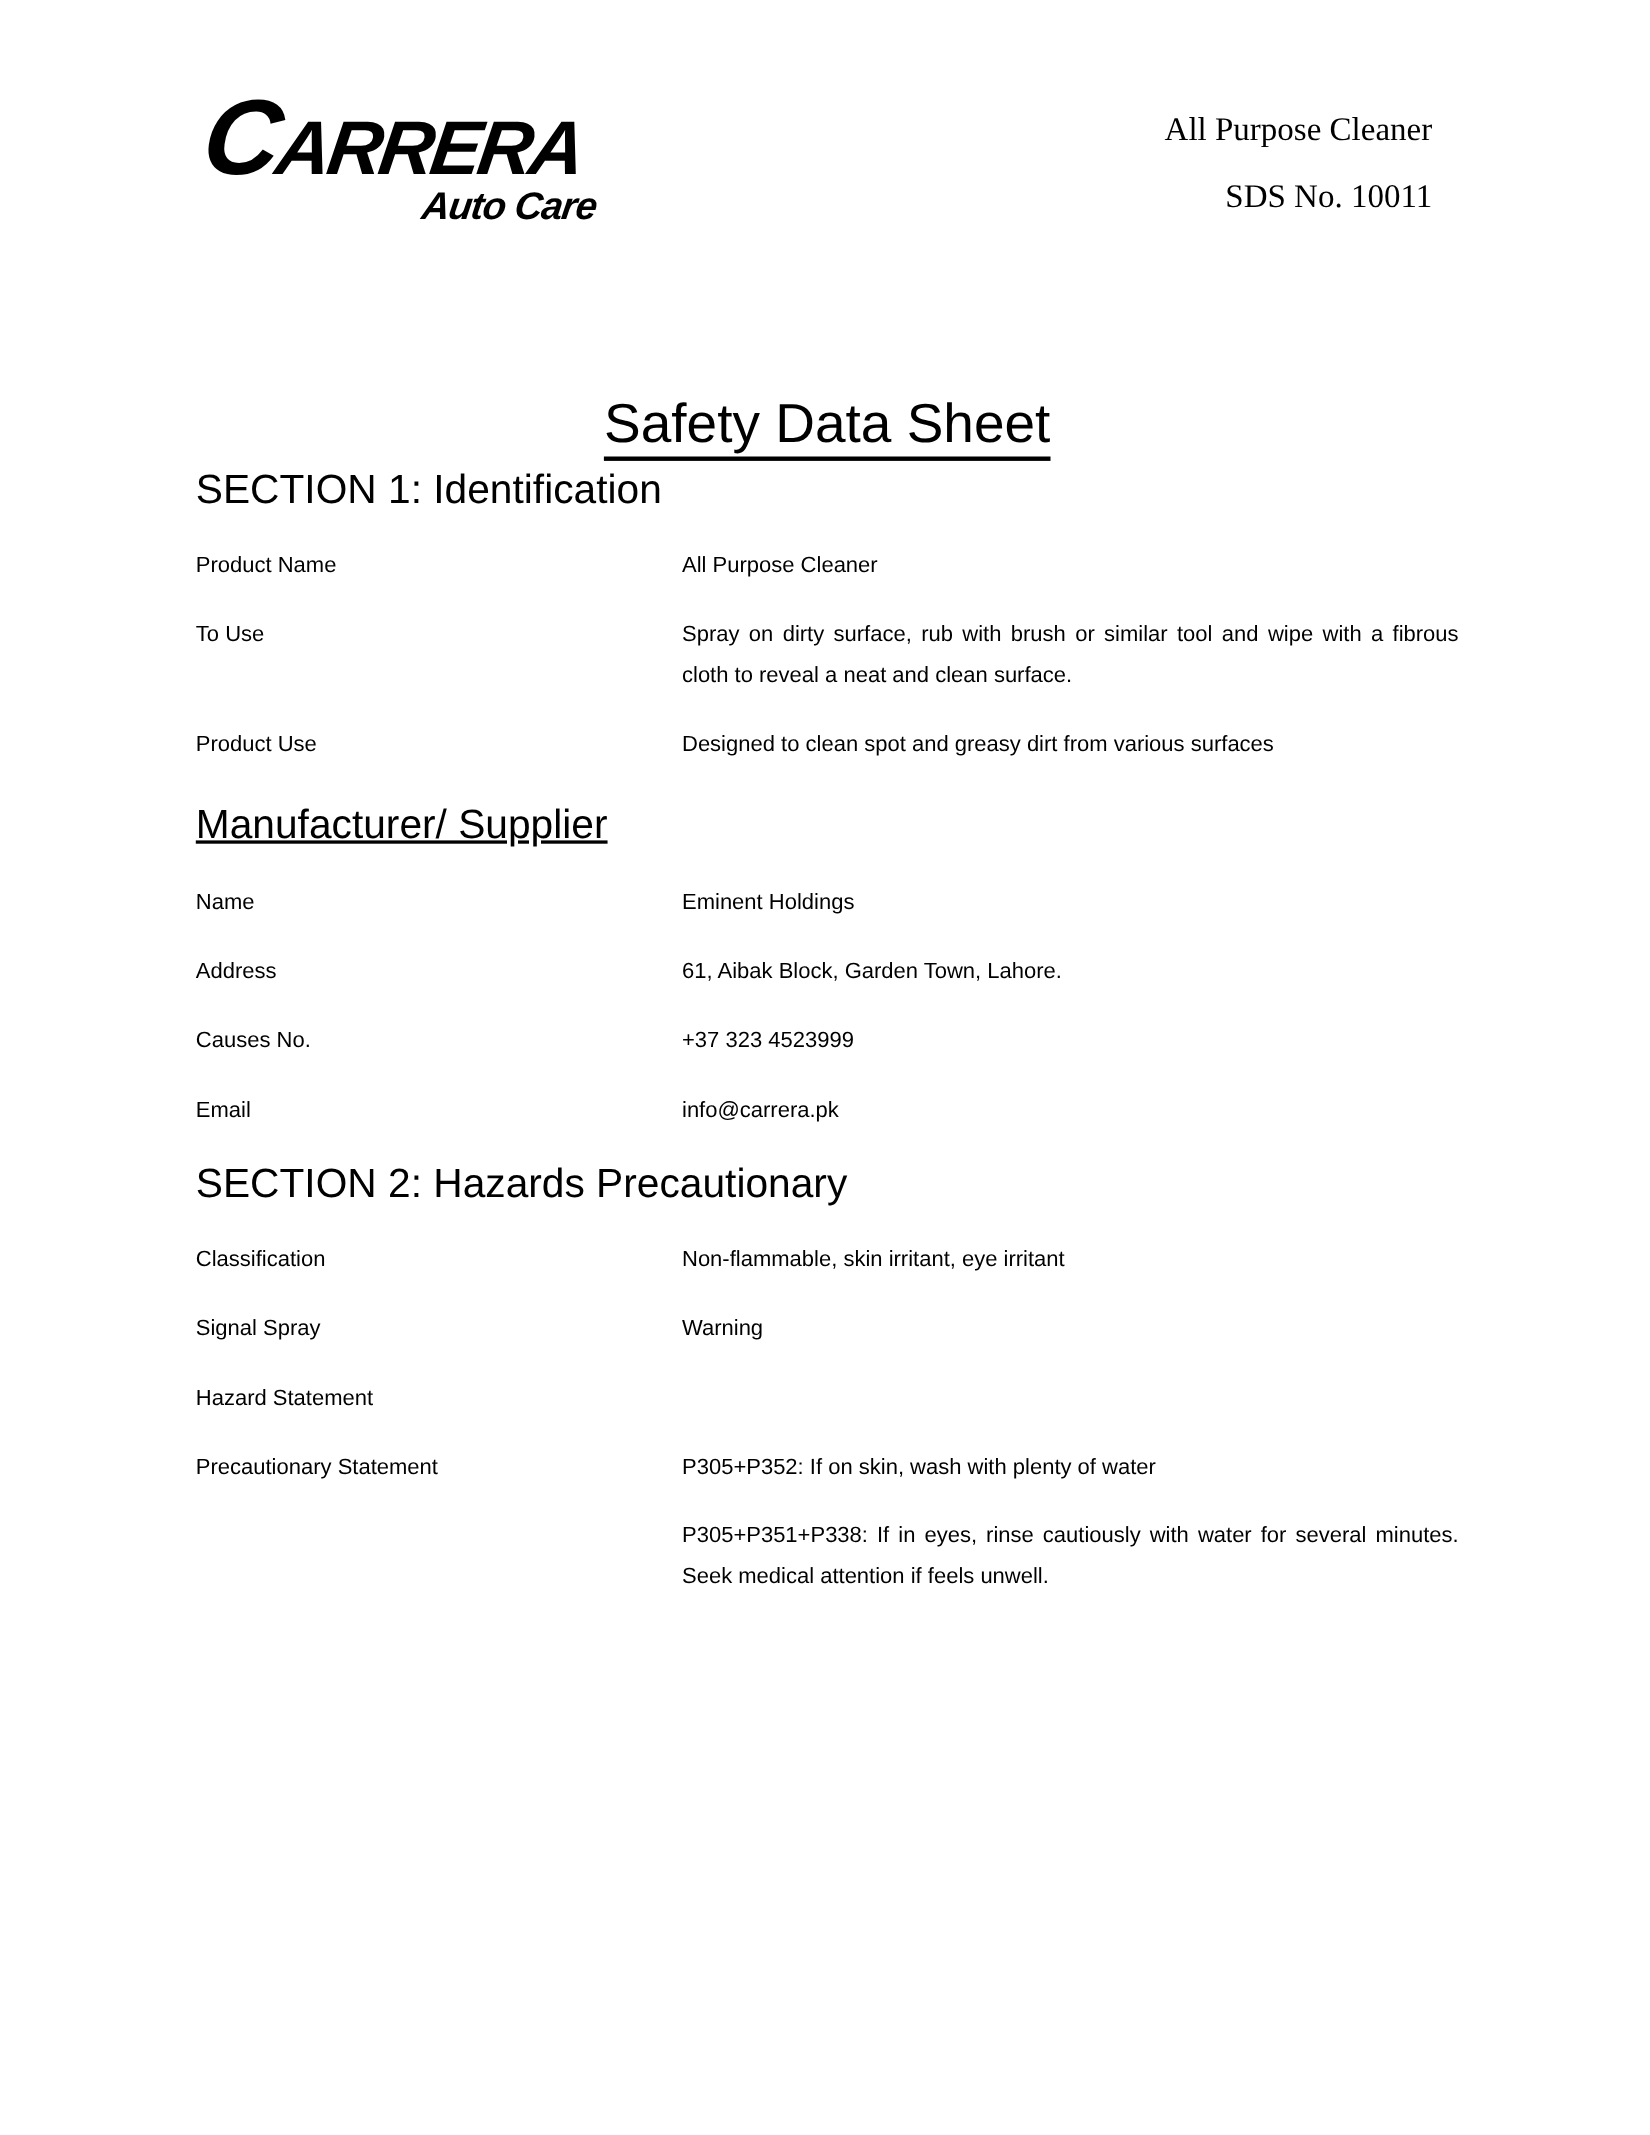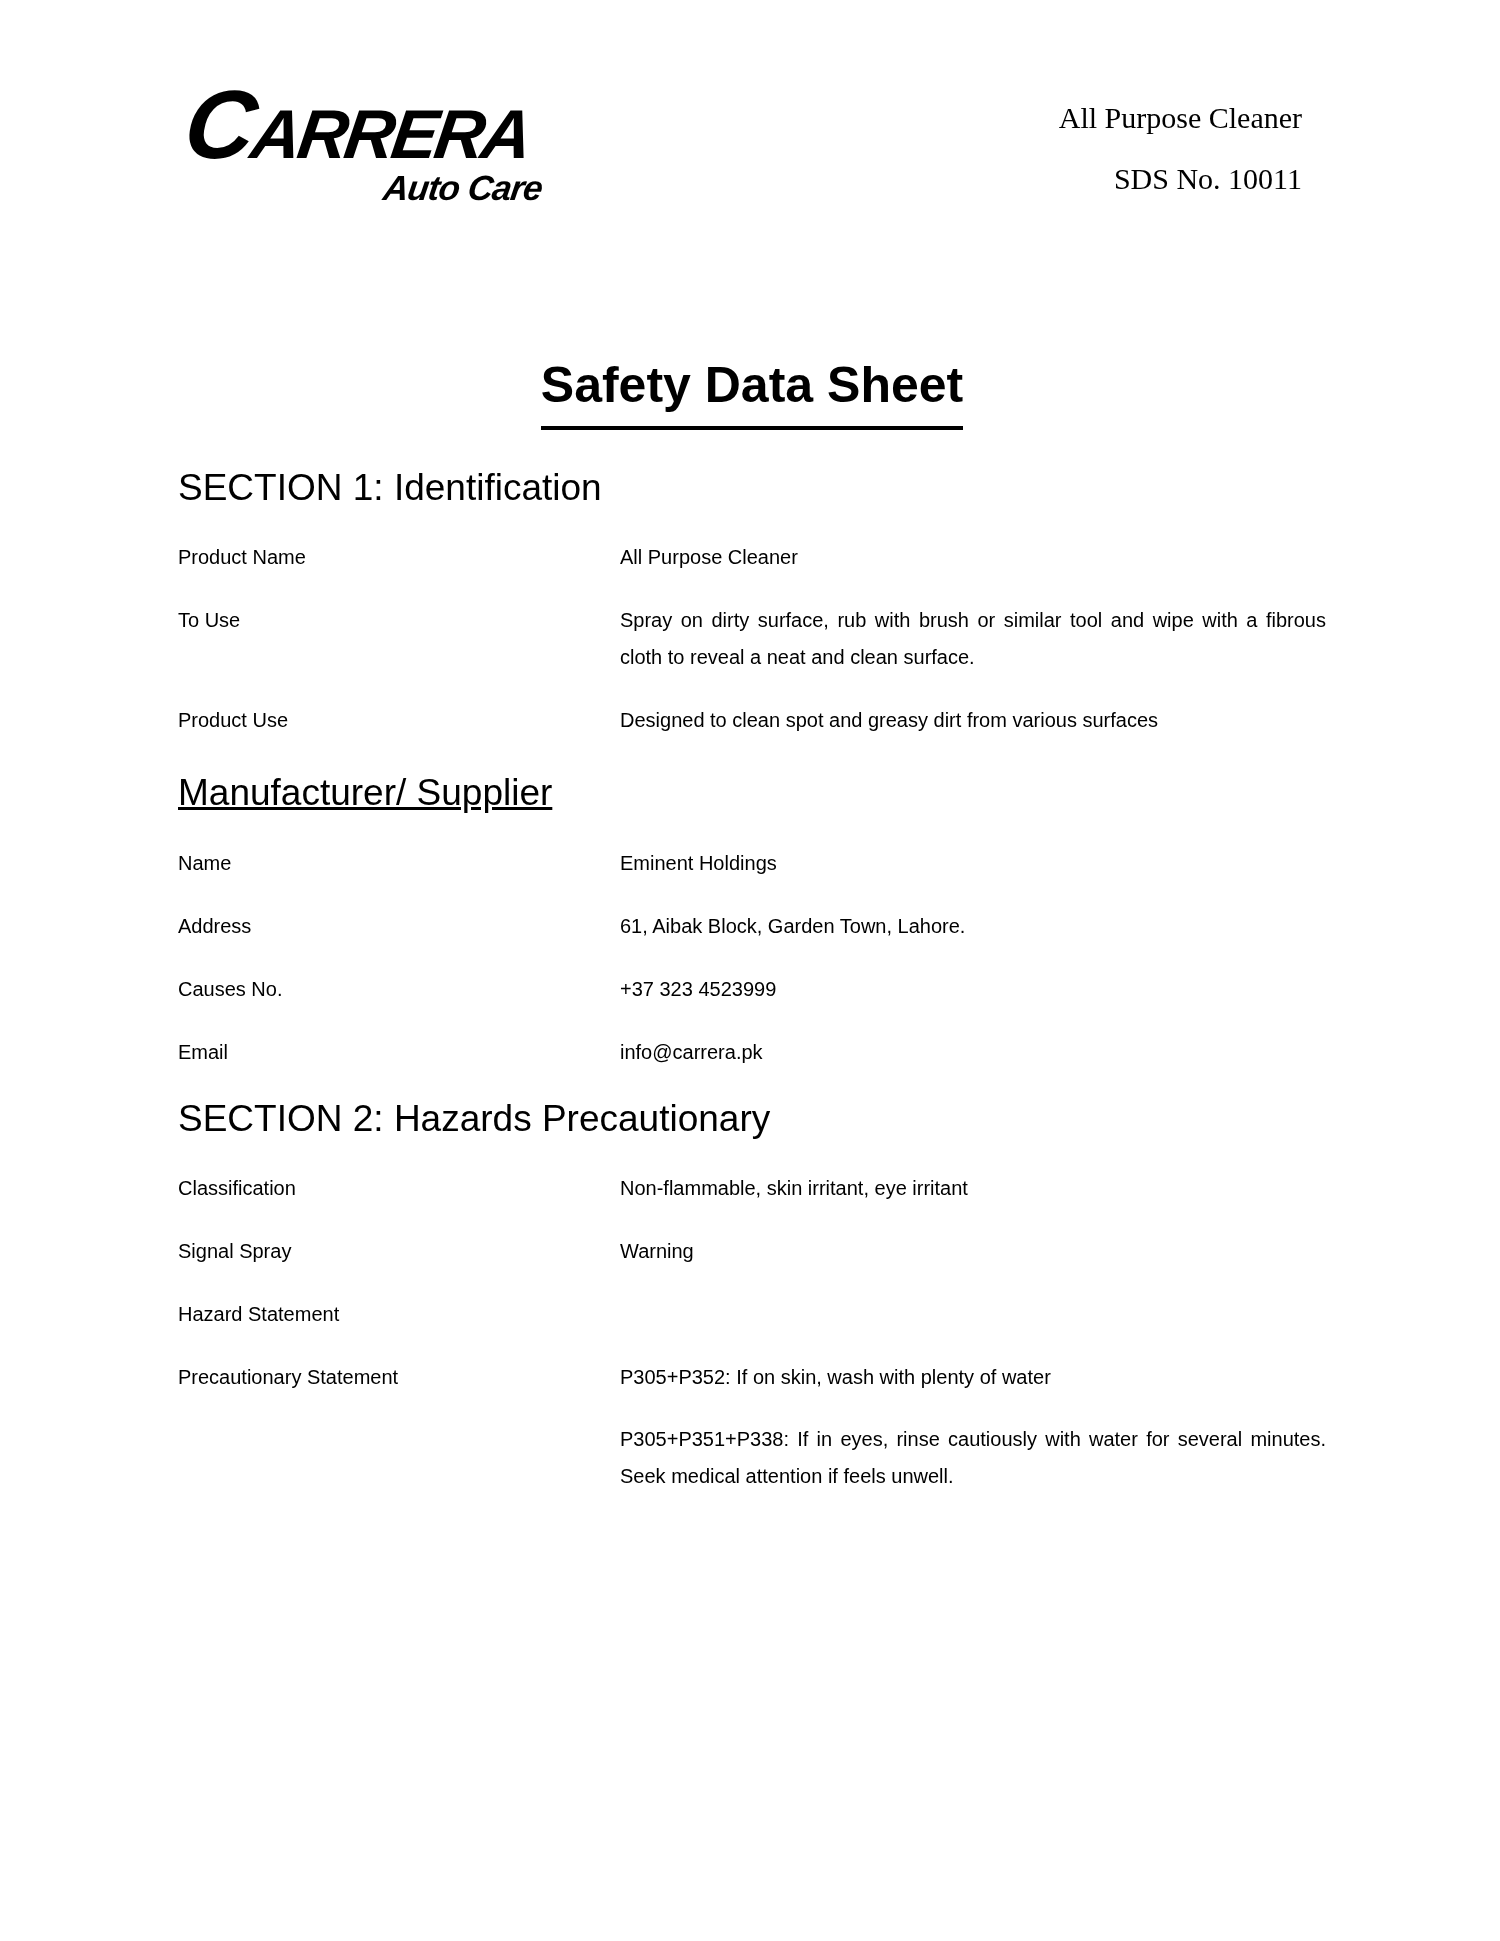--- a/index.html
+++ b/index.html
@@ -53,29 +53,29 @@
     margin-right: 24px;
     margin-top: 2px;
     white-space: nowrap;
   }
 
   
   .title-wrap { text-align: center; margin-top: 141px; }
   .doc-title {
     display: inline-block;
     font-size: 50px;
-    font-weight: bold;
+    font-weight: normal;
     line-height: 54px;
     border-bottom: 4px solid #000000;
-    padding-bottom: 14px;
+    padding-bottom: 3px;
   }
 
   
   .sec-heading { font-size: 37px; line-height: 44px; font-weight: normal; margin: 0; }
-  .h-s1  { margin-top: 36px; }
+  .h-s1  { margin-top: 4px; }
   .h-man { margin-top: 32px; text-decoration: underline; }
   .h-s2  { margin-top: 1px; }
 
   
   .rows  { margin-top: 29px; }
   .rows-man { margin-top: 30px; }
   .row {
     display: flex;
     margin-bottom: 26px;
     font-size: 20px;

